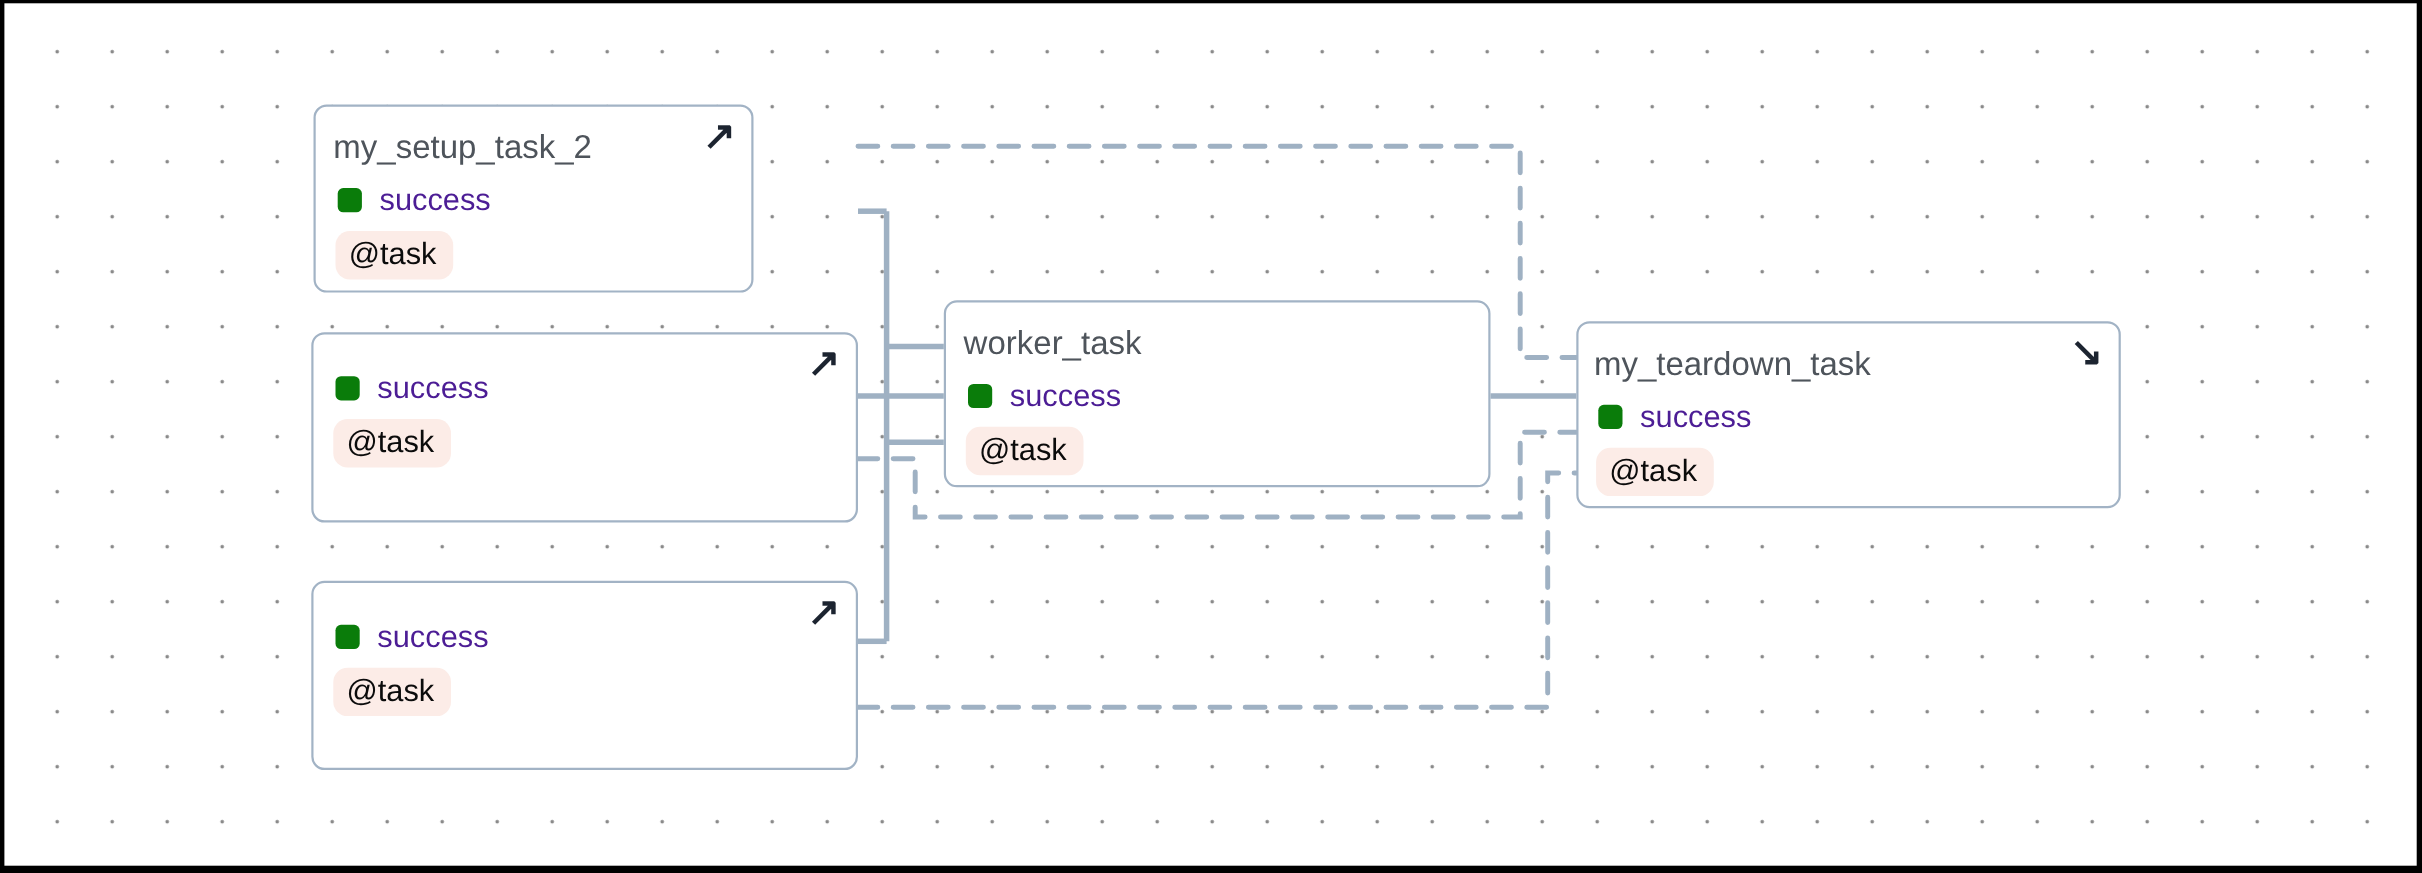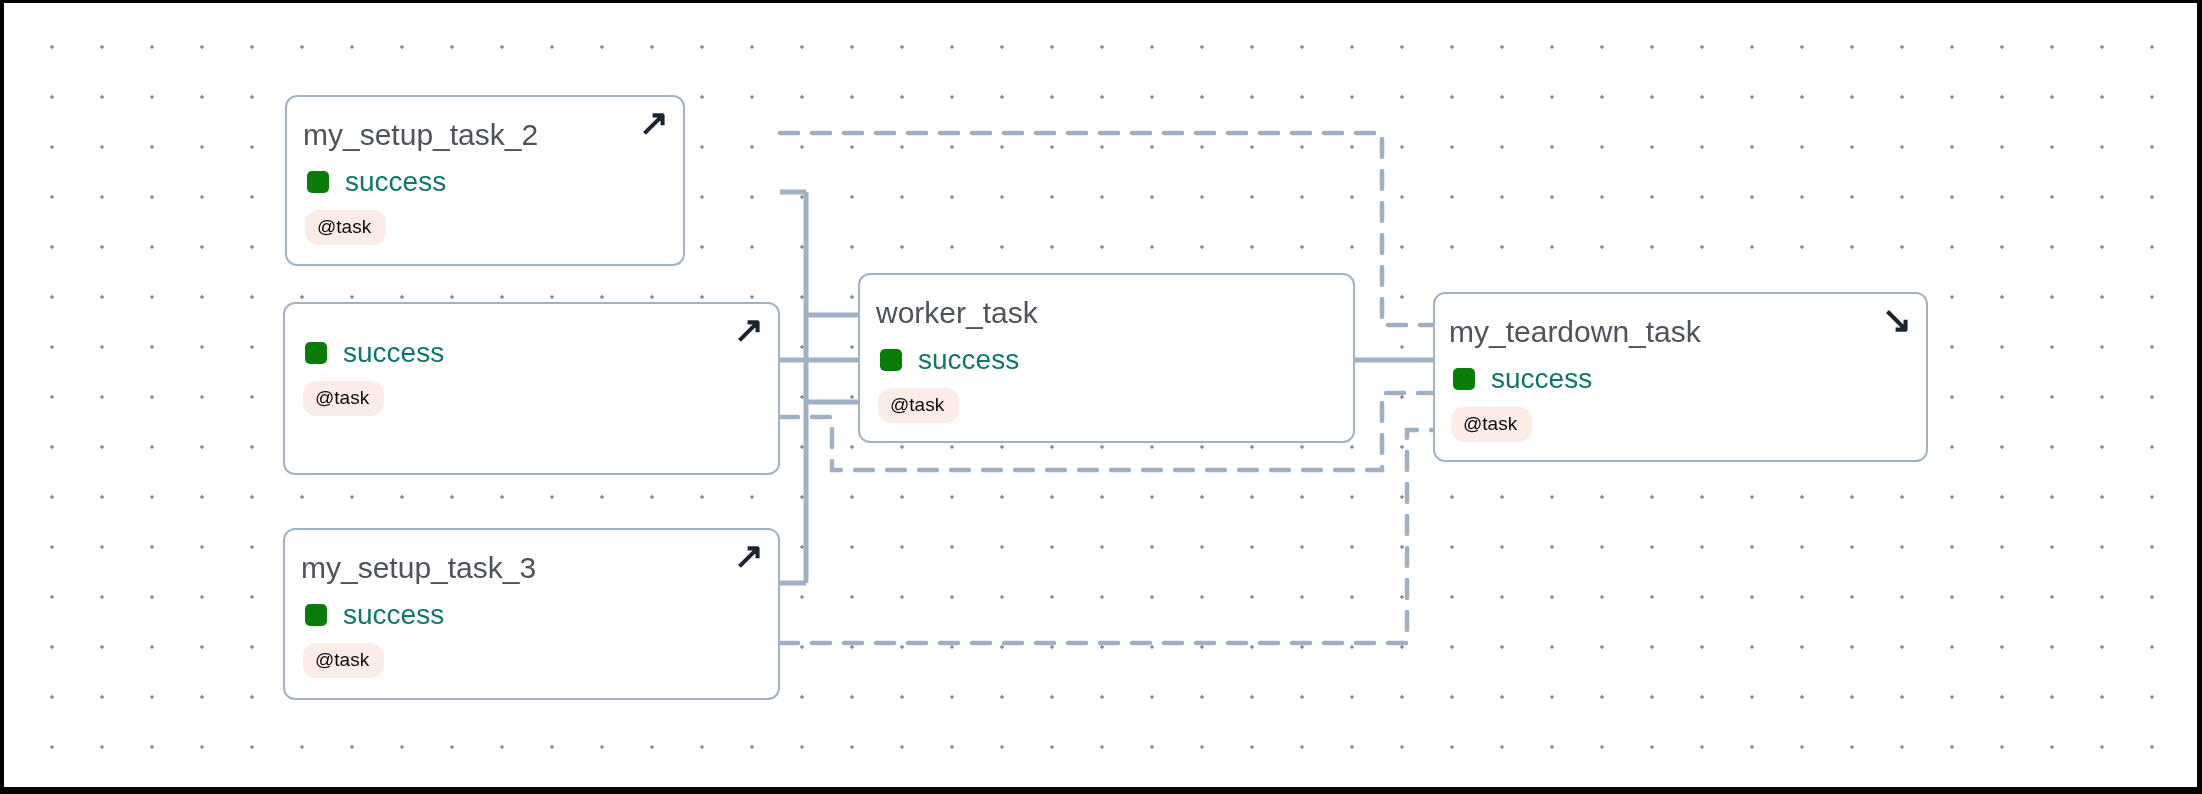--- a/index.html
+++ b/index.html
@@ -17,25 +17,25 @@
   path.edge.solid{stroke-width:5;}
   path.edge.dashed{stroke-width:4.5; stroke-dasharray:18 14; stroke-linecap:round;}
   .node{
     position:absolute; box-sizing:border-box; background:#ffffff;
     border:2px solid var(--node-border,#a2b3c5); border-radius:12px;
     padding:20px 20px 0 16px; cursor:pointer;
   }
   .node .title{display:block; font-size:30px; color:#4e545b; line-height:1.2; white-space:nowrap;}
   .node .status-row{display:flex; align-items:center; gap:16px; margin-top:13px; margin-left:4px;}
   .node .status-swatch{width:22px; height:22px; border-radius:5px; background:var(--success-color,#0a7c0a);}
-  .node .status-label{font-size:28px; color:#0f766e;}
+  .node .status-label{font-size:28px; color:#4c1d95;}
   .node .badge{
     display:inline-block; margin-top:12px; margin-left:2px;
     background:var(--badge-bg,#fcece7); color:#0b0b0b;
-    font-size:19px; line-height:1; padding:7px 15px 9px 12px; border-radius:13px;
+    font-size:28px; line-height:1; padding:7px 15px 9px 12px; border-radius:13px;
   }
   .node .corner-arrow{
     position:absolute; top:8px; right:14px;
     font-size:36px; font-weight:bold; color:#1c2430; line-height:1;
   }
 </style>
 </head>
 <body>
 
 <div class="frame">
@@ -64,21 +64,20 @@
   </div>
         <div class="node" style="left: 279px; top: 299px; width: 497px; height: 173px;">
     <div class="status-row">
       <span class="status-swatch"></span>
       <span class="status-label">success</span>
     </div>
     <span class="badge">@task</span>
     <span class="corner-arrow">↗</span>
   </div>
         <div class="node" style="left: 279px; top: 525px; width: 497px; height: 172px;">
-    <span class="title">my_setup_task_3</span>
     <div class="status-row">
       <span class="status-swatch"></span>
       <span class="status-label">success</span>
     </div>
     <span class="badge">@task</span>
     <span class="corner-arrow">↗</span>
   </div>
         <div class="node" style="left: 854px; top: 270px; width: 497px; height: 170px;">
     <span class="title">worker_task</span>
     <div class="status-row">

